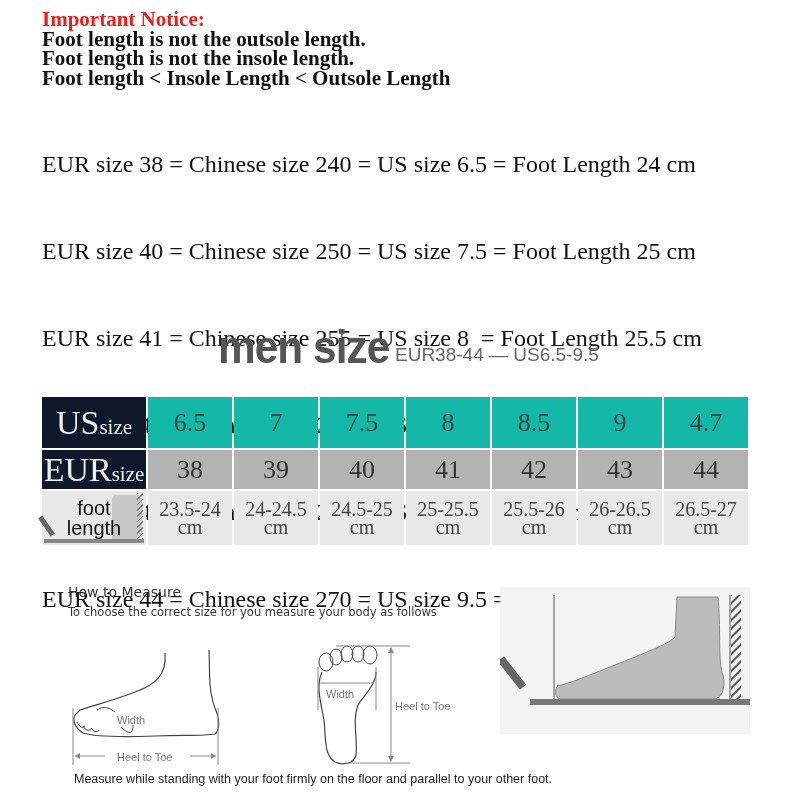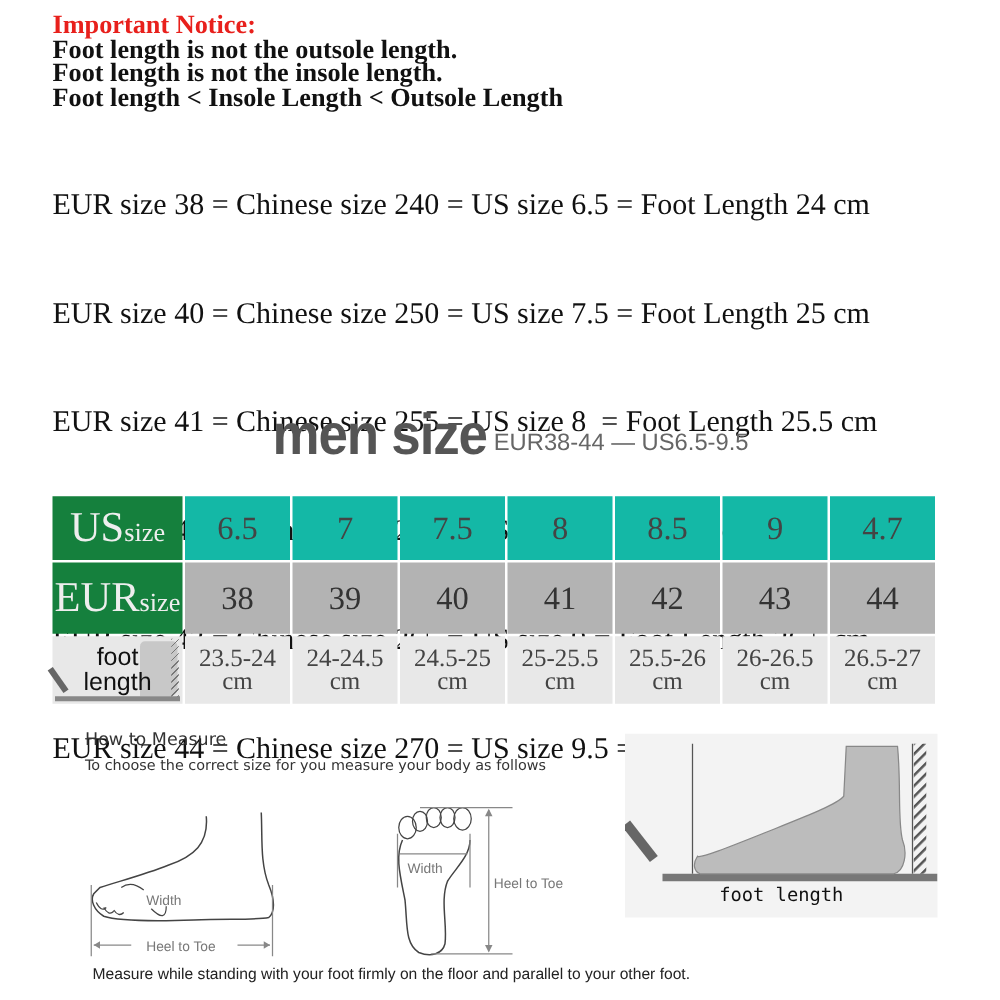--- a/index.html
+++ b/index.html
@@ -4,25 +4,25 @@
 <style>
   html, body { margin:0; padding:0; background:#fff; }
   body { width:800px; height:800px; position:relative; overflow:hidden; }
   .notice { position:absolute; left:42px; top:10px; font-family:"Liberation Serif", serif; font-weight:bold; font-size:21px; line-height:19.5px; color:#111; }
   .notice .title { color:#e8201c; }
   .conv { position:absolute; left:42px; top:92px; font-family:"Liberation Serif", serif; font-size:24px; line-height:29px; color:#111; white-space:pre; }
   .heading { position:absolute; left:218px; top:322px; font-family:"Liberation Sans", sans-serif; font-weight:bold; font-size:46px; color:#555; letter-spacing:-1px; transform:scaleX(0.92); transform-origin:left; line-height:50px; }
   .subhead { position:absolute; left:395px; top:344px; font-family:Liberation Sans, sans-serif; font-size:19px; color:#666; }
   table.sz { position:absolute; left:42px; top:397px; border-collapse:separate; border-spacing:2px 2px; margin:-2px; }
   table.sz td { text-align:center; font-family:"Liberation Serif", serif; font-size:26px; color:#444; padding:0; }
-  .hdr { background:#15803d; color:#eee !important; width:104px; }
+  .hdr { background:#0f172a; color:#eee !important; width:104px; }
   .hdr .big { font-size:34px; color:#eee; }
   .hdr .small { font-size:21px; color:#eee; }
   .r1 td { height:51px; }
-  .r2 td { height:57px; }
+  .r2 td { height:39px; }
   .r3 td { height:54px; }
   .r1 td.v { background:#14b8a6; width:84px; }
   .r2 td.v { background:#b3b3b3; color:#333; }
   .r3 td.v { background:#e8e8e8; font-size:20px; line-height:18px; color:#444;margin-left:26px; }
   .foothdr { background:#e8e8e8; position:relative; font-family:"Liberation Sans", sans-serif !important; font-size:20px !important; line-height:20px; color:#111 !important; }
   .foothdr .bar { position:absolute; left:2px; right:2px; bottom:2px; height:4px; background:#888; }
   .foothdr .footshape { position:absolute; left:70px; top:4px; width:30px; height:44px; background:#bbb; opacity:.7; border-radius:4px 4px 6px 0; }
   .foothdr .hatch { position:absolute; right:3px; top:2px; width:6px; height:48px; background:repeating-linear-gradient(135deg,#777 0 1px,transparent 1px 4px); }
   .foothdr .pencil { position:absolute; left:2px; bottom:8px; width:5px; height:22px; background:#666; transform:rotate(-35deg); }
   .foothdr .lbl { position:relative; z-index:2; }
@@ -162,16 +162,15 @@
     <rect x="231" y="8" width="10" height="104" fill="url(#hatch)"></rect>
     <defs>
         <pattern id="hatch" width="6" height="6" patternUnits="userSpaceOnUse" patternTransform="rotate(45)">
           <rect width="2" height="6" fill="#555"></rect>
         </pattern>
       </defs>
     <rect x="30" y="112" width="220" height="6" fill="#777"></rect>
     <path d="M58 98 C60 100 80 92 120 76 C150 64 170 56 175 50 L177 10 L218 10 C221 40 218 70 222 85 C226 95 224 110 215 112 L60 112 C55 110 54 104 58 98Z" fill="#bcbcbc" stroke="#888"></path>
     <rect x="8" y="68" width="8" height="36" fill="#666" transform="rotate(-38 12 86)"></rect>
   </svg>
-  <div class="fl">foot length</div>
 </div>
 
 <div class="bottom">Measure while standing with your foot firmly on the floor and parallel to your other foot.</div>
 
 </body></html>

